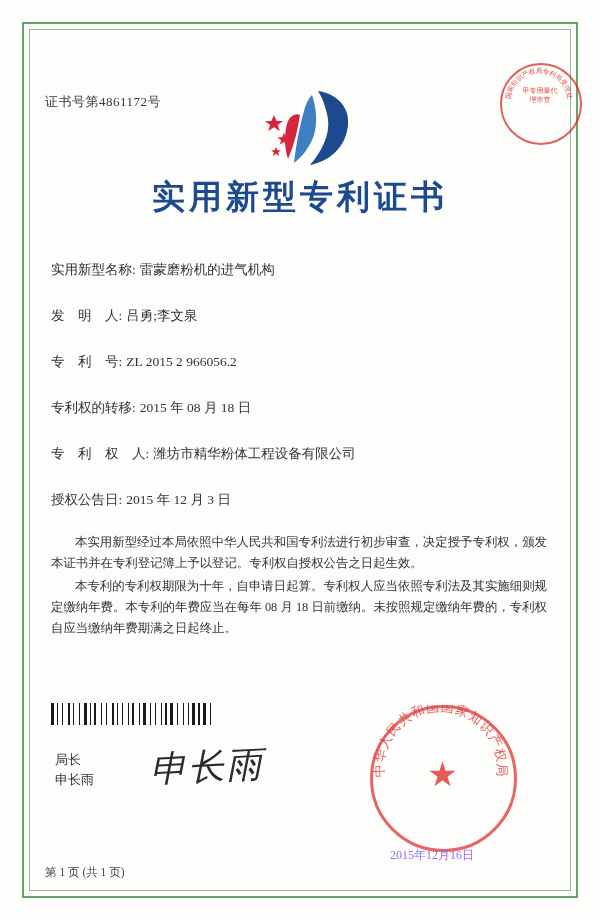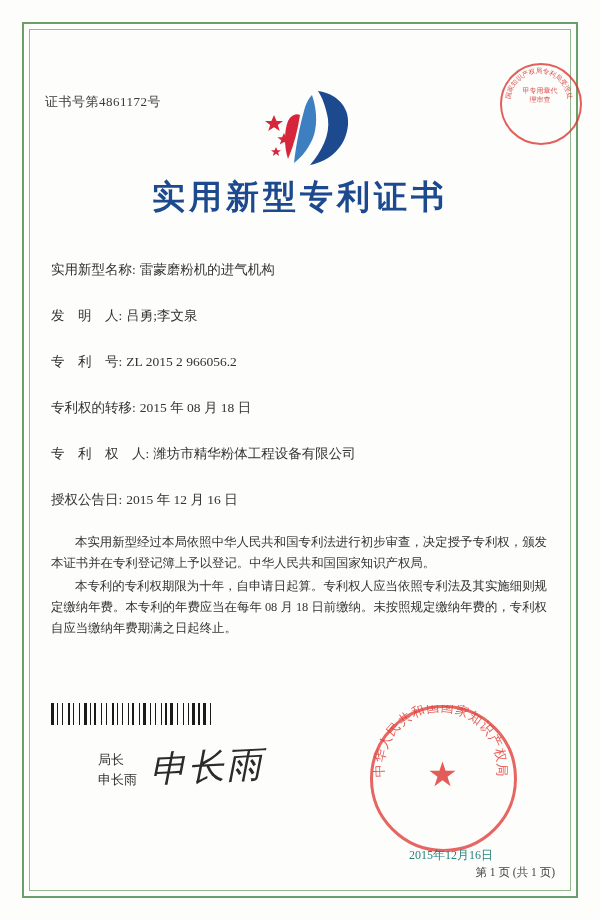--- a/index.html
+++ b/index.html
@@ -167,21 +167,20 @@
   }
 
   
   .sig-block {
     position: absolute;
     left: 10px;
     top: 705px;
     font-size: 13px;
     line-height: 20px;
     color: #333;
-    margin-left: 43px;
   }
   .sig-script {
     position: absolute;
     left: 105px;
     top: 698px;
     font-size: 36px;
     color: #2b2b2b;
     font-family: "DejaVu Serif", serif;
     font-style: italic;
     letter-spacing: 2px;
@@ -208,34 +207,34 @@
     position: absolute;
     left: 50%; top: 50%;
     transform: translate(-50%, -58%);
     font-size: 34px;
     color: #e0403c;
     opacity: .85;
     line-height: 1;
   }
   .seal-date {
     position: absolute;
-    left: 364px;
+    left: 345px;
     top: 802px;
     font-size: 12px;
-    color: #0f766e;
+    color: #8b5cf6;
     opacity: .9;
   }
 
   
   .footer {
     position: absolute;
     left: 0;
     top: 820px;
     width: 510px;
-    text-align: right;
+    text-align: left;
     font-size: 11.5px;
     color: #444;
   }
 </style>
 </head>
 <body>
 
 <div class="page">
   <div class="border-outer"></div>
   <div class="border-inner"></div>
@@ -278,26 +277,26 @@
       <div class="field-row">
         <span class="field-label">专　利　号:</span><span class="field-value">ZL 2015 2 966056.2</span>
       </div>
       <div class="field-row">
         <span class="field-label">专利权的转移:</span><span class="field-value">2015 年 08 月 18 日</span>
       </div>
       <div class="field-row">
         <span class="field-label">专　利　权　人:</span><span class="field-value">潍坊市精华粉体工程设备有限公司</span>
       </div>
       <div class="field-row">
-        <span class="field-label">授权公告日:</span><span class="field-value">2015 年 12 月 16 日</span>
+        <span class="field-label">授权公告日:</span><span class="field-value">2015 年 12 月 3 日</span>
       </div>
     </div>
 
     <div class="body-text">
-      <p>本实用新型经过本局依照中华人民共和国专利法进行初步审查，决定授予专利权，颁发本证书并在专利登记簿上予以登记。中华人民共和国国家知识产权局。</p>
+      <p>本实用新型经过本局依照中华人民共和国专利法进行初步审查，决定授予专利权，颁发本证书并在专利登记簿上予以登记。专利权自授权公告之日起生效。</p>
       <p>本专利的专利权期限为十年，自申请日起算。专利权人应当依照专利法及其实施细则规定缴纳年费。本专利的年费应当在每年 08 月 18 日前缴纳。未按照规定缴纳年费的，专利权自应当缴纳年费期满之日起终止。</p>
     </div>
 
     <div class="barcode"><i style="width: 3px;"></i><i style="width: 1px; background: transparent;"></i><i style="width: 1px;"></i><i style="width: 2px; background: transparent;"></i><i style="width: 1px;"></i><i style="width: 3px; background: transparent;"></i><i style="width: 2px;"></i><i style="width: 1px; background: transparent;"></i><i style="width: 1px;"></i><i style="width: 3px; background: transparent;"></i><i style="width: 1px;"></i><i style="width: 2px; background: transparent;"></i><i style="width: 3px;"></i><i style="width: 1px; background: transparent;"></i><i style="width: 1px;"></i><i style="width: 1px; background: transparent;"></i><i style="width: 2px;"></i><i style="width: 3px; background: transparent;"></i><i style="width: 1px;"></i><i style="width: 2px; background: transparent;"></i><i style="width: 1px;"></i><i style="width: 3px; background: transparent;"></i><i style="width: 2px;"></i><i style="width: 1px; background: transparent;"></i><i style="width: 1px;"></i><i style="width: 2px; background: transparent;"></i><i style="width: 1px;"></i><i style="width: 3px; background: transparent;"></i><i style="width: 1px;"></i><i style="width: 1px; background: transparent;"></i><i style="width: 2px;"></i><i style="width: 3px; background: transparent;"></i><i style="width: 1px;"></i><i style="width: 1px; background: transparent;"></i><i style="width: 3px;"></i><i style="width: 2px; background: transparent;"></i><i style="width: 1px;"></i><i style="width: 2px; background: transparent;"></i><i style="width: 1px;"></i><i style="width: 3px; background: transparent;"></i><i style="width: 1px;"></i><i style="width: 1px; background: transparent;"></i><i style="width: 2px;"></i><i style="width: 1px; background: transparent;"></i><i style="width: 3px;"></i><i style="width: 2px; background: transparent;"></i><i style="width: 1px;"></i><i style="width: 3px; background: transparent;"></i><i style="width: 1px;"></i><i style="width: 2px; background: transparent;"></i><i style="width: 1px;"></i><i style="width: 1px; background: transparent;"></i><i style="width: 3px;"></i><i style="width: 1px; background: transparent;"></i><i style="width: 2px;"></i><i style="width: 1px; background: transparent;"></i><i style="width: 3px;"></i><i style="width: 2px; background: transparent;"></i><i style="width: 1px;"></i><i style="width: 1px; background: transparent;"></i></div>
 
     <div class="sig-block">
       <div>局长</div>
       <div>申长雨</div>
     </div>
     <div class="sig-script">申长雨</div>

